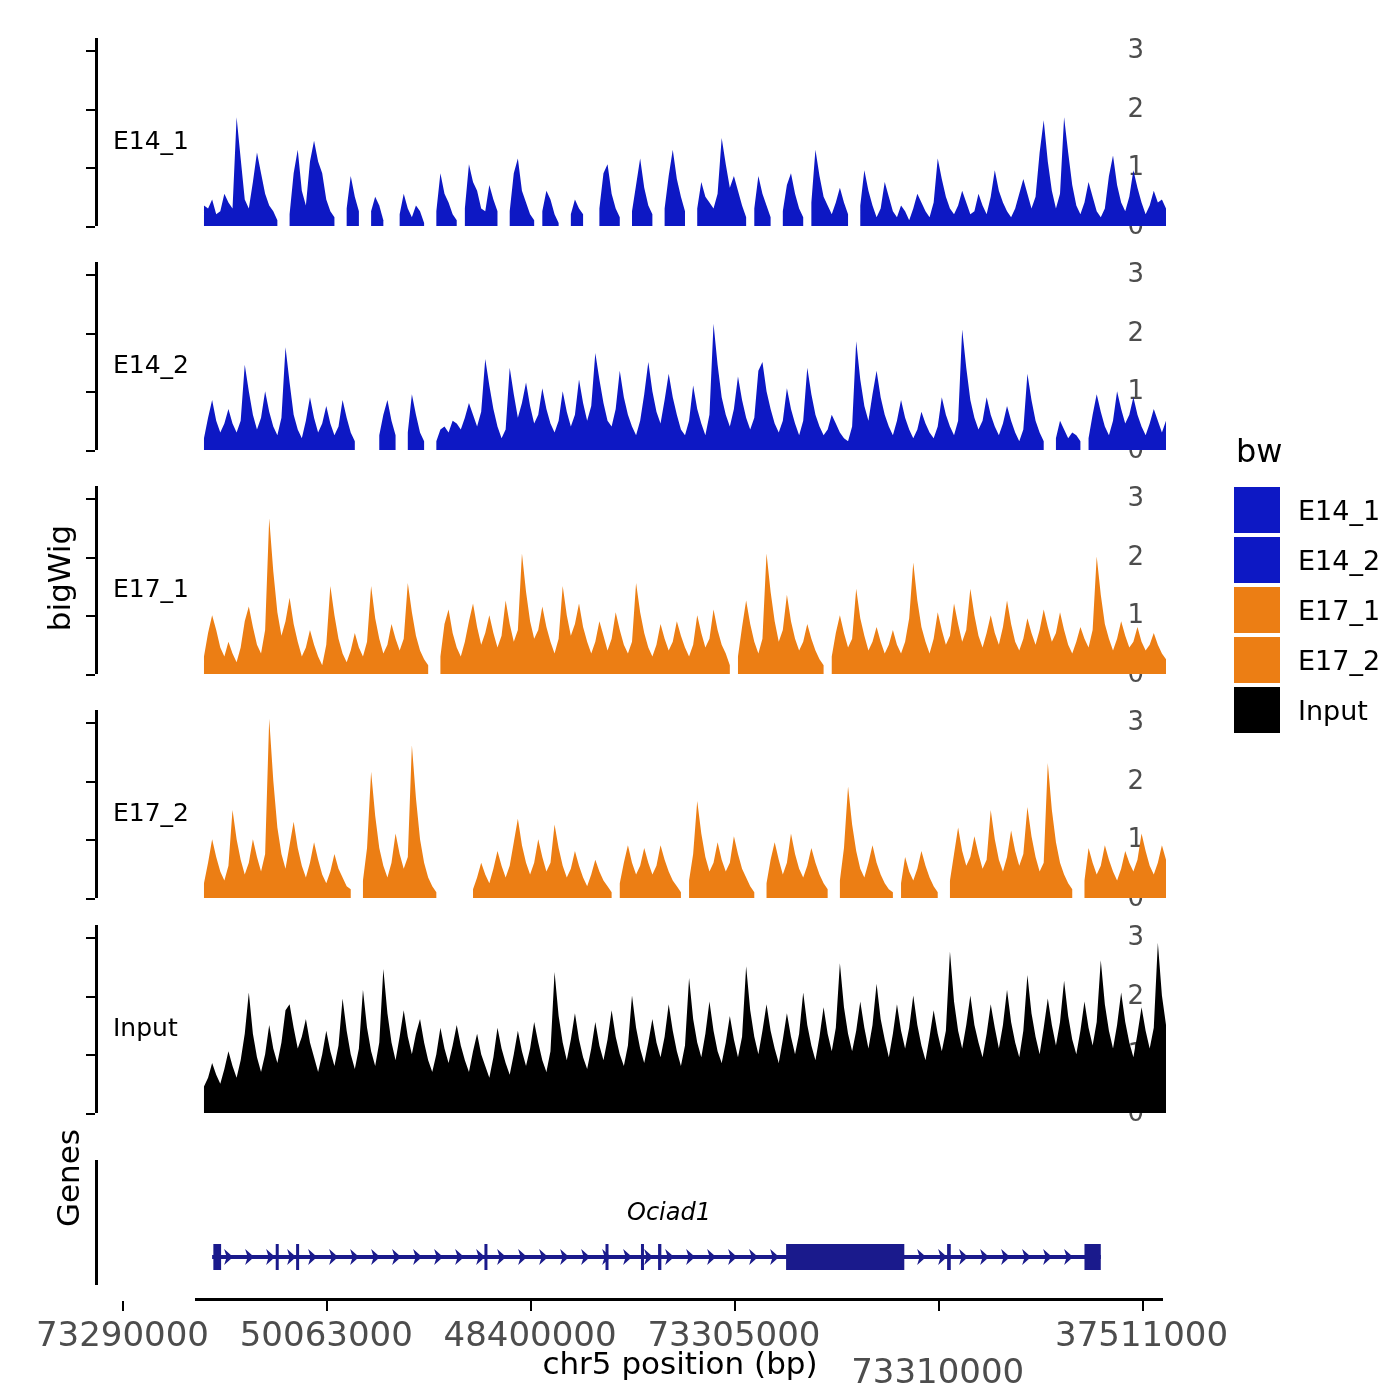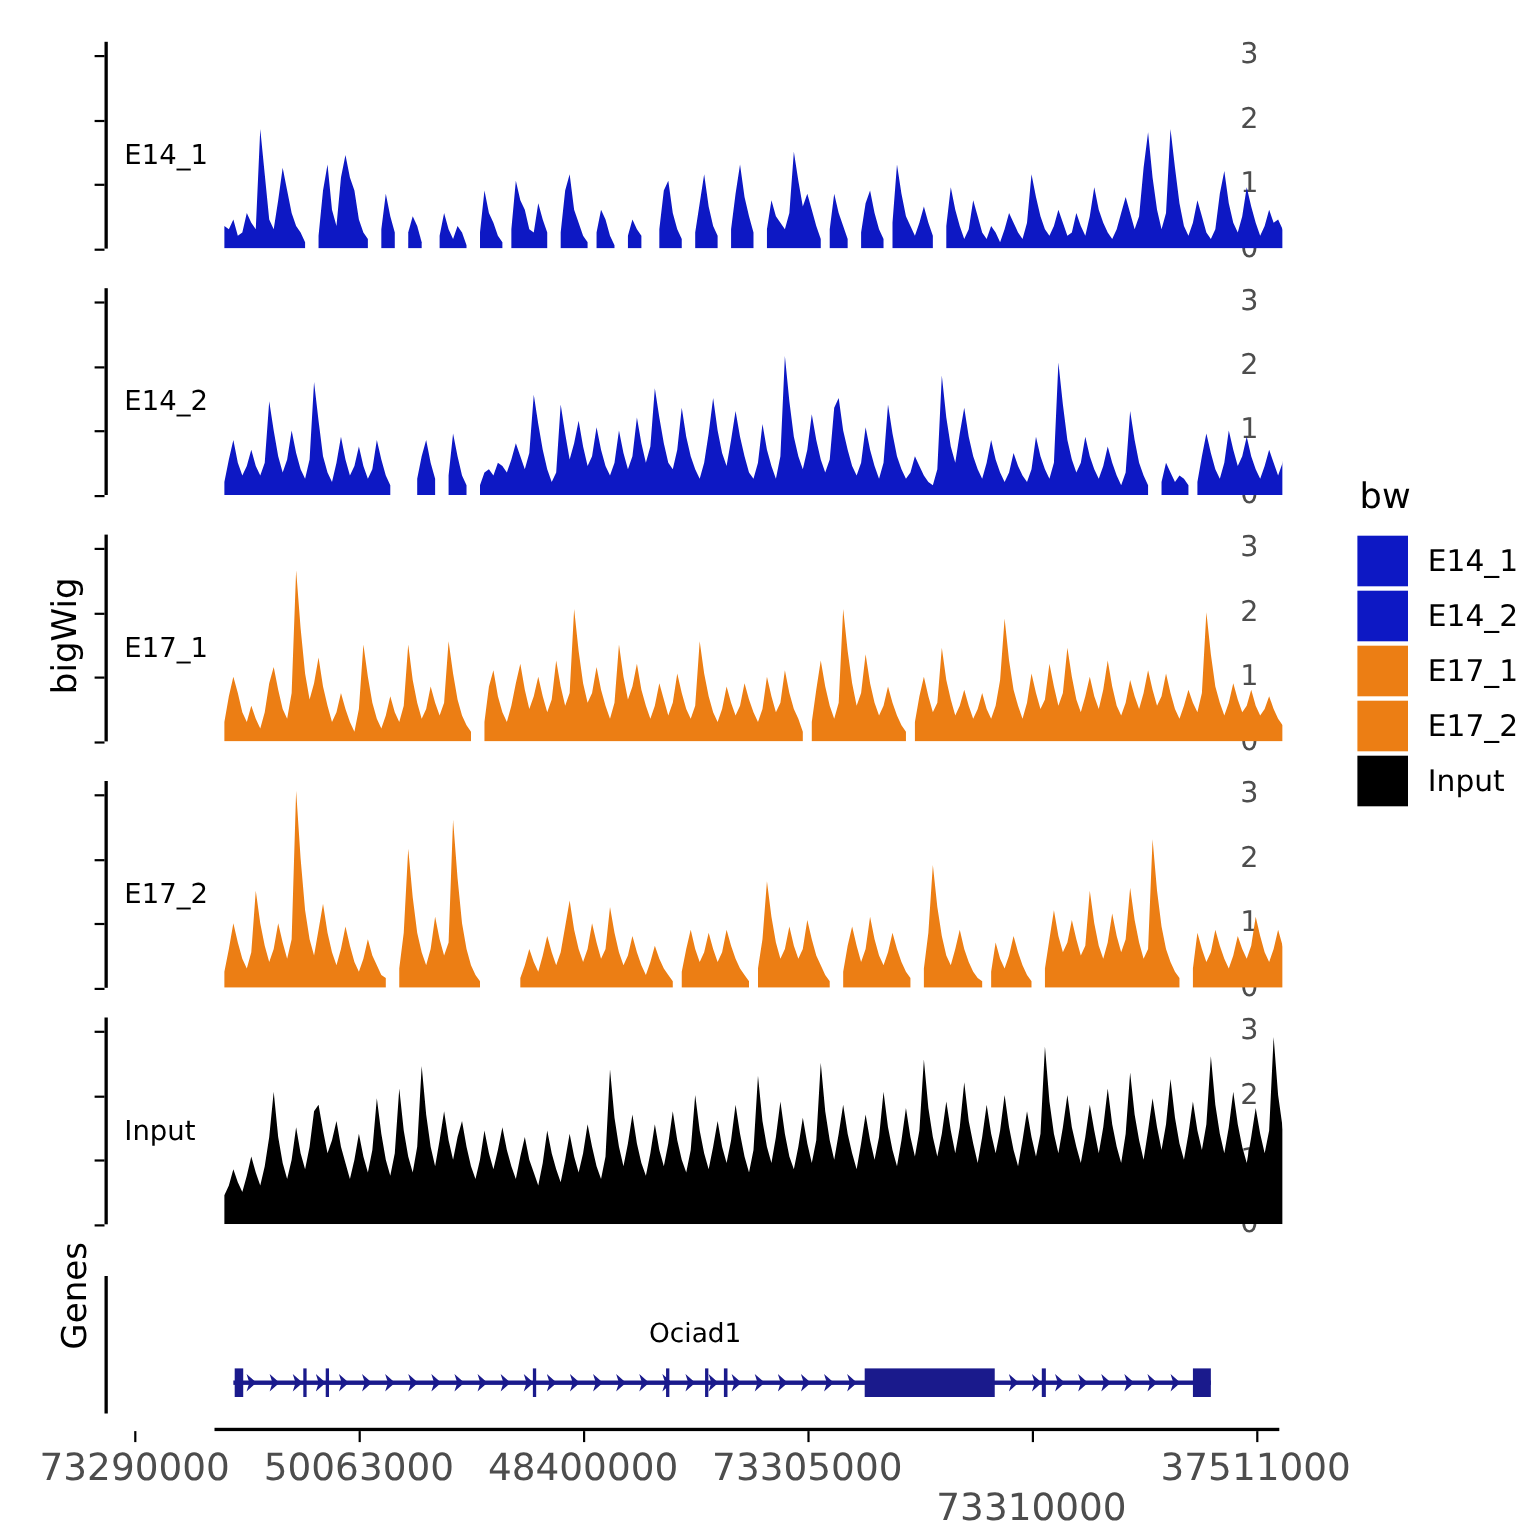--- a/index.html
+++ b/index.html
@@ -37,20 +37,21 @@
   .legend-row{display:flex;align-items:center;height:48px;margin-bottom:2px;}
   .legend-key{width:46px;height:46px;margin-right:18px;flex:none;}
   .legend-lab{font-size:27px;color:#000;white-space:nowrap;}
 </style>
 </head>
 <body>
 
 <div id="root">
 
   <div class="axis-title" id="ylab">bigWig</div>
+  <div class="axis-title" id="xlab">chr5 position (bp)</div>
 
   <div class="strip-genes">Genes</div>
 
   <div id="panels">
       <div class="panel" style="top: 38px; width: 1071px; height: 188px;">
         <div class="axisline" style="height: 188px;"></div>
         <div class="tick" style="top: 11.75px;"></div>
         <div class="ticklab" style="top: 11.75px; right: 22px;">3</div>
         <div class="tick" style="top: 70.5px;"></div>
         <div class="ticklab" style="top: 70.5px; right: 22px;">2</div>
@@ -181,21 +182,21 @@
       <div class="xtick" style="left: 733.908px;"></div>
       <div class="xticklab" style="left: 733.908px;">73305000</div>
       <div class="xtick" style="left: 937.725px;"></div>
       <div class="xticklab" style="left: 937.725px; margin-top: 37px;">73310000</div>
       <div class="xtick" style="left: 1141.54px;"></div>
       <div class="xticklab" style="left: 1141.54px;">37511000</div>
     </div>
 
   <div id="genespanel">
     <div id="genesaxis"></div>
-    <div id="geneslabel" style="left: 495px; top: 38px;">Ociad1</div>
+    <div id="geneslabel" style="left: 532px; top: 38px; font-style: italic;">Ociad1</div>
     <div id="genesvgwrap">
         <svg width="1078" height="125" style="position: absolute; left: 3px; top: 0px;">
           <rect x="114.13740458015268" y="95" width="888.6412213740458" height="4" fill="#1a1a8c"></rect>
           <path d="M 126.13740458015268 89 L 135.1374045801527 97 L 126.13740458015268 105 L 128.6374045801527 97 Z" fill="#1a1a8c"></path>
           <path d="M 147.1374045801527 89 L 156.1374045801527 97 L 147.1374045801527 105 L 149.6374045801527 97 Z" fill="#1a1a8c"></path>
           <path d="M 168.1374045801527 89 L 177.1374045801527 97 L 168.1374045801527 105 L 170.6374045801527 97 Z" fill="#1a1a8c"></path>
           <path d="M 189.1374045801527 89 L 198.1374045801527 97 L 189.1374045801527 105 L 191.6374045801527 97 Z" fill="#1a1a8c"></path>
           <path d="M 210.1374045801527 89 L 219.1374045801527 97 L 210.1374045801527 105 L 212.6374045801527 97 Z" fill="#1a1a8c"></path>
           <path d="M 231.1374045801527 89 L 240.1374045801527 97 L 231.1374045801527 105 L 233.6374045801527 97 Z" fill="#1a1a8c"></path>
           <path d="M 252.1374045801527 89 L 261.1374045801527 97 L 252.1374045801527 105 L 254.6374045801527 97 Z" fill="#1a1a8c"></path>

